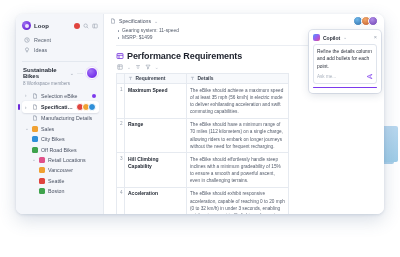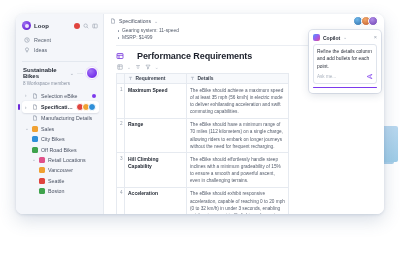--- a/index.html
+++ b/index.html
@@ -143,21 +143,21 @@
     font-size: 4.9px; color: #545c6b; line-height: 1.45;
     padding-left: 6px; position:relative;
   }
   .bullets li::before {
     content:""; position:absolute; left:1.5px; top:3px;
     width:1.6px; height:1.6px; border-radius:50%; background:#8a93a3;
   }
 
   .doc-hr { height:1px; background:#ebeef3; margin: 3px 0 5px 0; }
 
-  .doc-title-row { display:flex; align-items:center; gap:13px; margin-bottom: 3px; }
+  .doc-title-row { display:flex; align-items:center; gap:3px; margin-bottom: 3px; }
   .title-ic { width:8px; height:8px; color:#6d28d9; flex:0 0 8px; }
   .doc-title { font-size: 9px; font-weight: bold; color: #1b1f2a; letter-spacing:-.1px; }
 
   .tbl-toolbar { display:flex; align-items:center; gap:4px; margin: 0 0 3px 1px; }
   .tbl-toolbar .ic { width:6px; height:6px; color:#9aa3b0; }
   .tbl-toolbar .chev { font-size:4.6px; color:#b4bbc6; }
 
   table.grid { border-collapse: collapse; width: 172px; table-layout: fixed; }
   table.grid th, table.grid td {
     border: 1px solid #e6eaf0; vertical-align: top;

